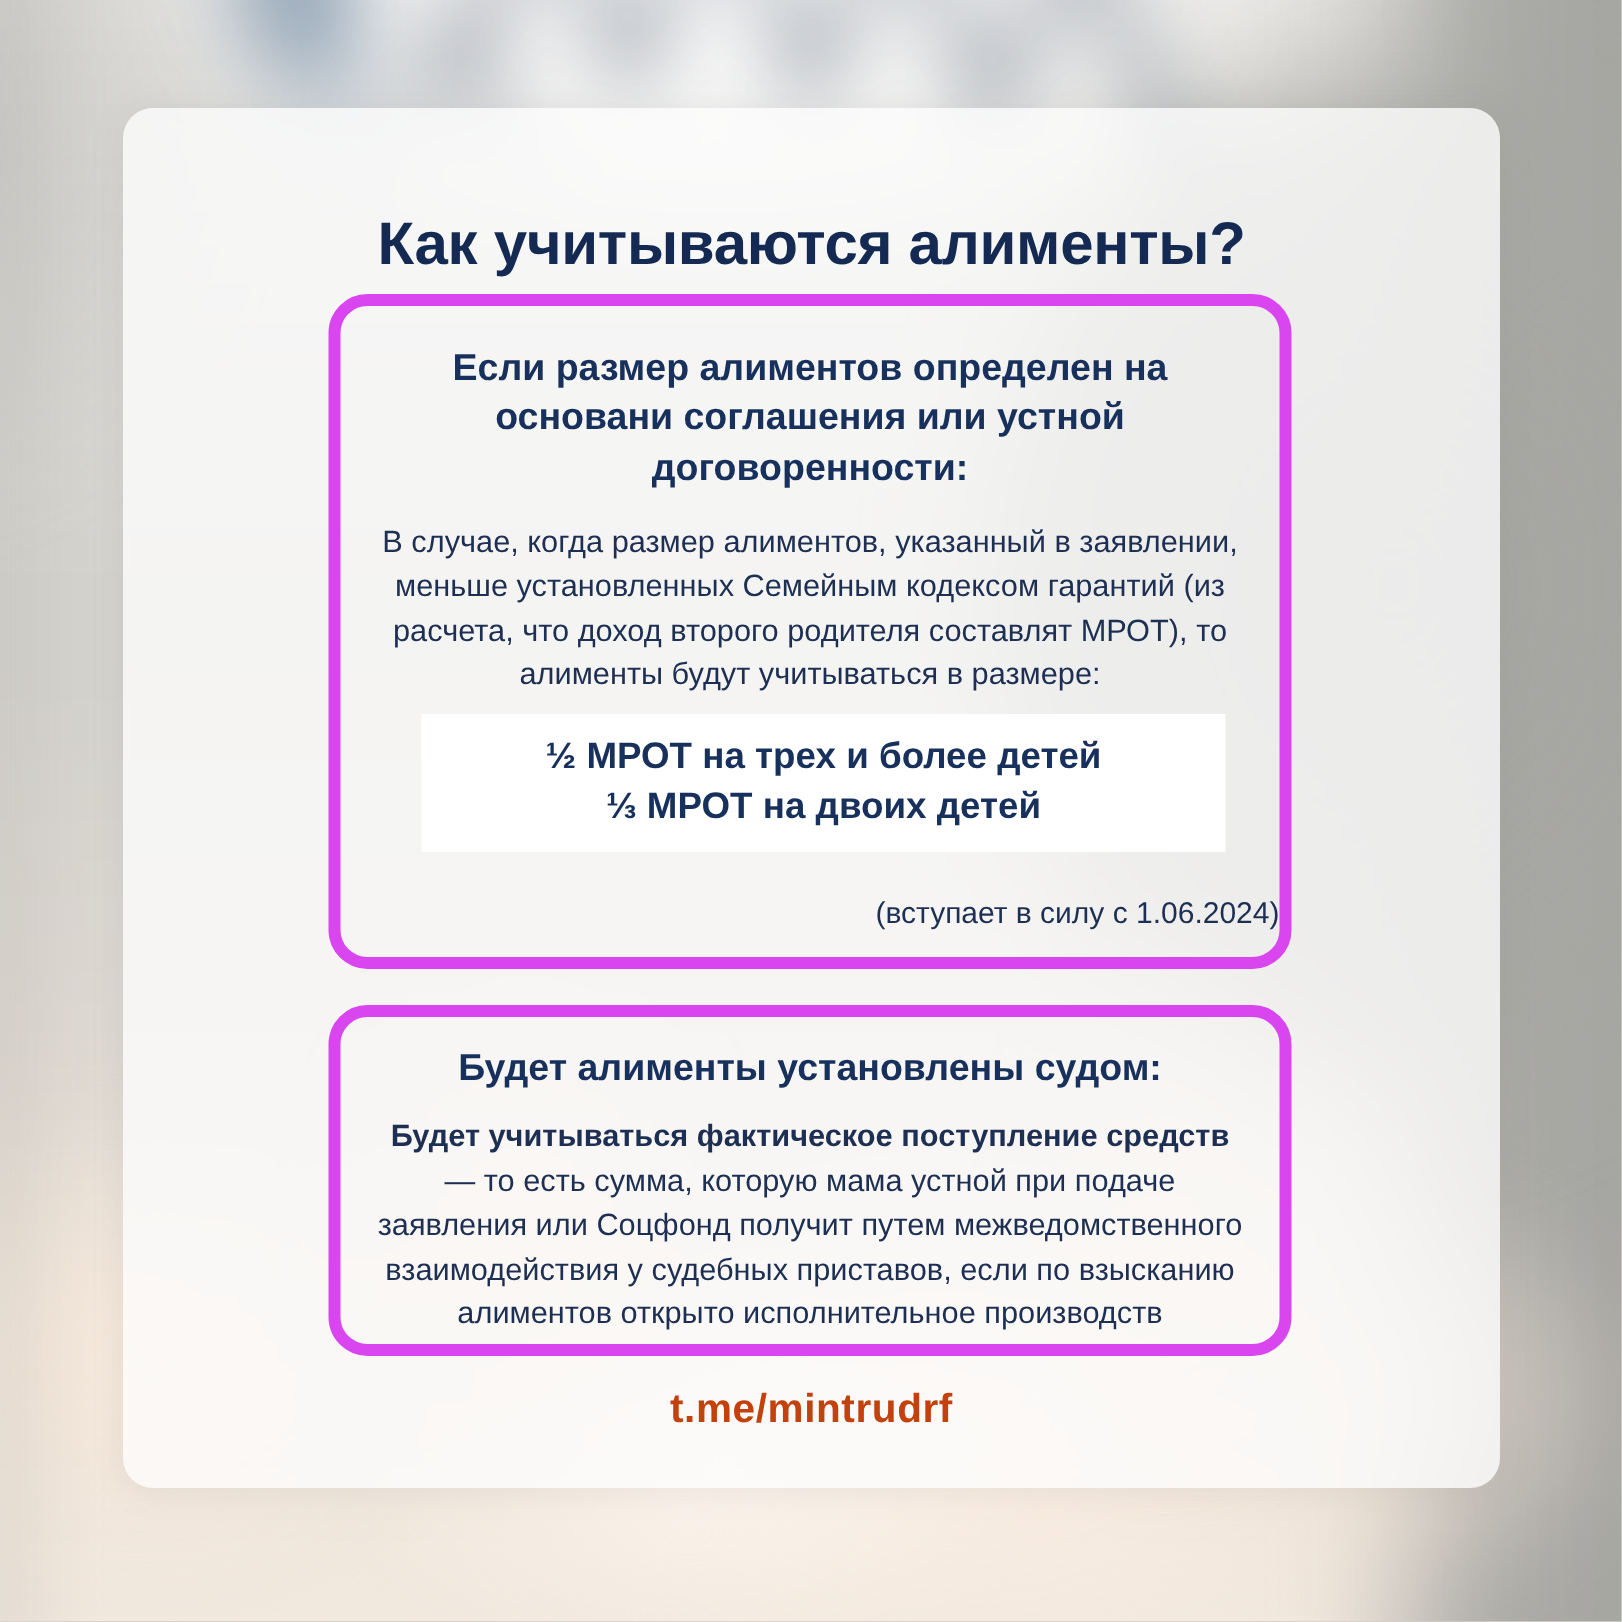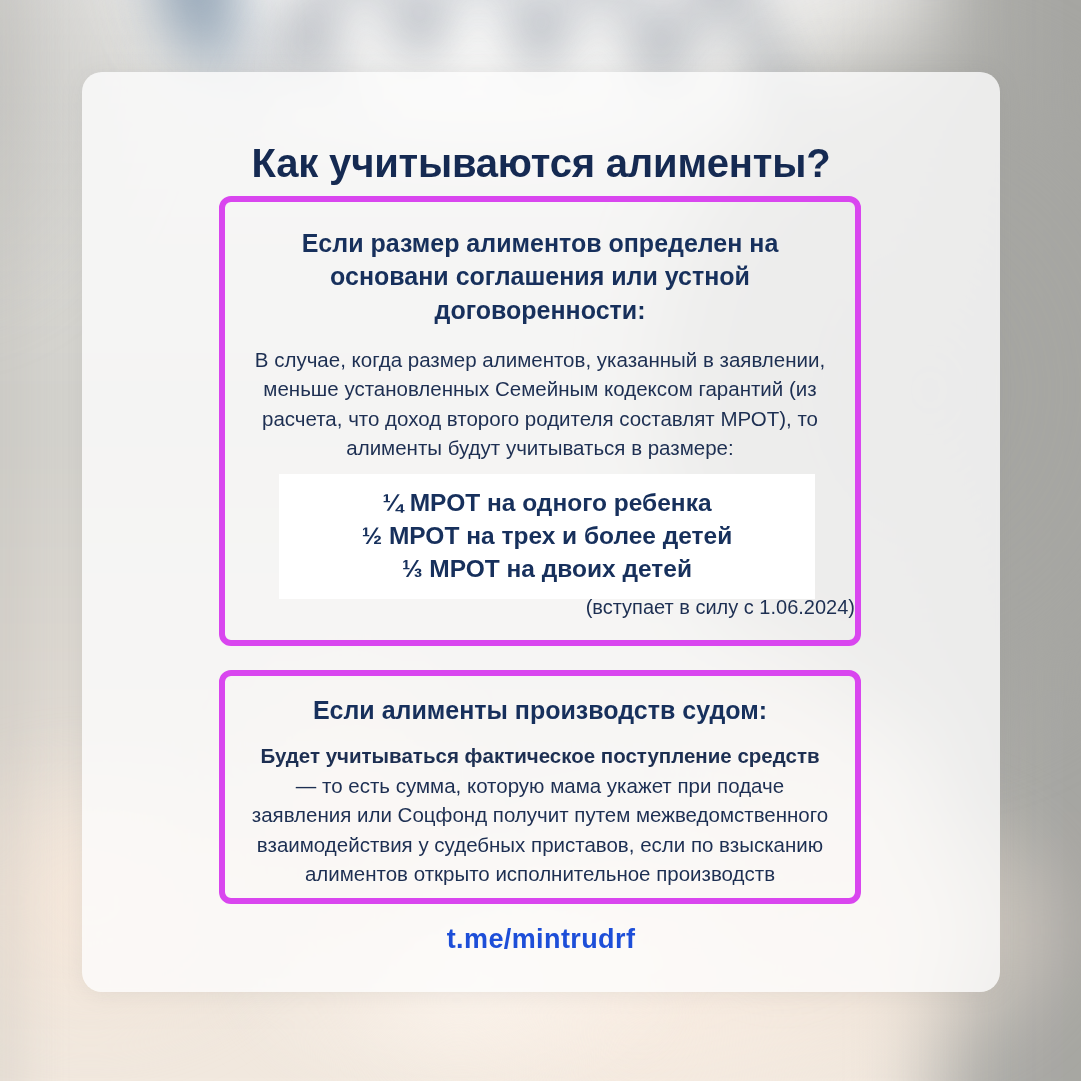--- a/index.html
+++ b/index.html
@@ -112,22 +112,22 @@
     letter-spacing: -0.2px;
     color: #152a52;
     white-space: nowrap;
   }
 
   
   .block {
     position: absolute;
     left: 137px;
     width: 642px;
-    border: 6px solid #d946ef;
-    border-radius: 12px;
+    border: 8px solid #d946ef;
+    border-radius: 26px;
     box-sizing: border-box;
   }
   #block-1 { top: 124px; height: 450px; }
   #block-2 { top: 598px; height: 234px; }
 
   .block-heading {
     text-align: center;
     font-size: 25px;
     font-weight: 700;
     line-height: 1.33;
@@ -177,21 +177,21 @@
   }
 
   .footer-handle {
     position: absolute;
     left: 0;
     right: 0;
     top: 852px;
     text-align: center;
     font-size: 27px;
     font-weight: 700;
-    color: #1d4ed8;
+    color: #c2410c;
     letter-spacing: 0.4px;
   }
 </style>
 </head>
 <body>
 
 <div id="poster">
 
   <div class="bg-root">
     <div class="bg-layer bg-base"></div>
@@ -212,31 +212,30 @@
   <div class="panel">
 
     <h1 class="poster-title">Как учитываются алименты?</h1>
 
     <section class="block" id="block-1">
       <h2 class="block-heading">Если размер алиментов определен на основани соглашения или устной договоренности:</h2>
 
       <p class="block-body">В случае, когда размер алиментов, указанный в заявлении, меньше установленных Семейным кодексом гарантий (из расчета, что доход второго родителя составлят МРОТ), то алименты будут учитываться в размере:</p>
 
       <div class="rates-box">
-        <div class="rate-line">¼ МРОТ на одного ребенка</div>
         <div class="rate-line">½ МРОТ на трех и более детей</div>
         <div class="rate-line">⅓ МРОТ на двоих детей</div>
       </div>
 
       <div class="effective-note">(вступает в силу с 1.06.2024)</div>
     </section>
 
     <section class="block" id="block-2">
-      <h2 class="block-heading">Если алименты производств судом:</h2>
+      <h2 class="block-heading">Будет алименты установлены судом:</h2>
 
       <p class="block-body">
-        <b>Будет учитываться фактическое поступление средств</b><span> — то есть сумма, которую мама укажет при подаче заявления или Соцфонд получит путем межведомственного взаимодействия у судебных приставов, если по взысканию алиментов открыто исполнительное производств</span>
+        <b>Будет учитываться фактическое поступление средств</b><span> — то есть сумма, которую мама устной при подаче заявления или Соцфонд получит путем межведомственного взаимодействия у судебных приставов, если по взысканию алиментов открыто исполнительное производств</span>
       </p>
     </section>
 
     <div class="footer-handle">t.me/mintrudrf</div>
   </div>
 </div>
 
 </body></html>

